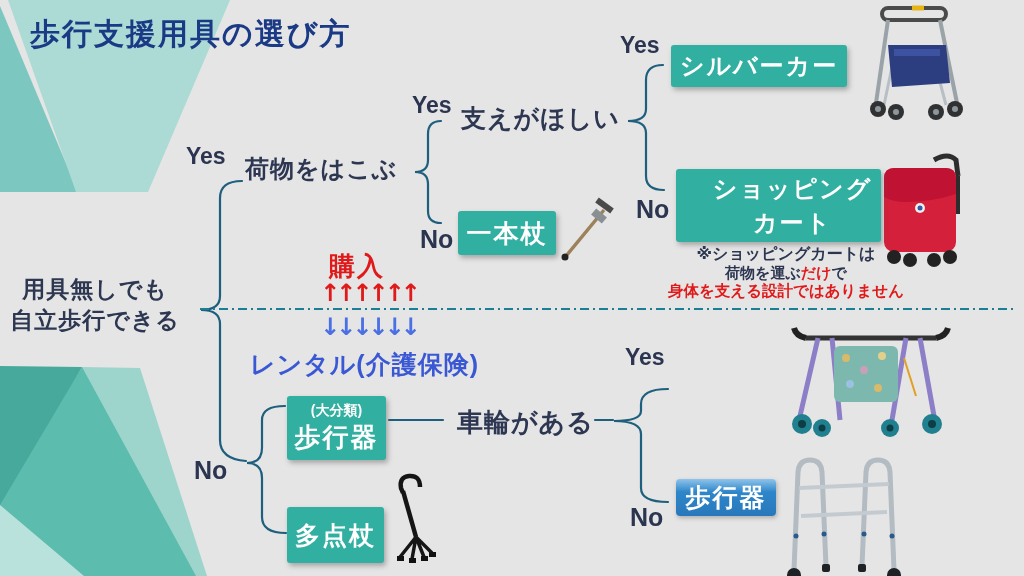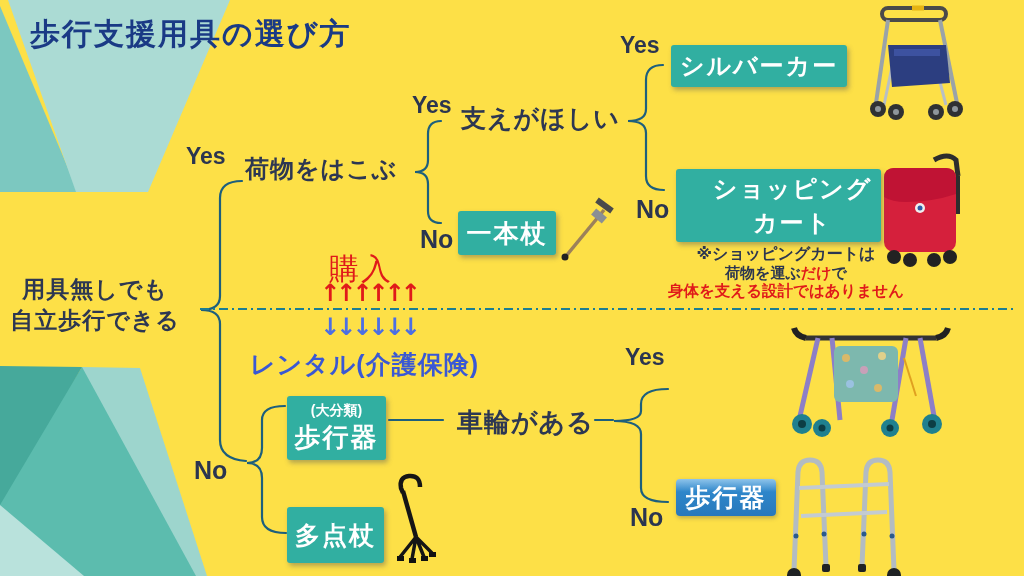--- a/index.html
+++ b/index.html
@@ -1,17 +1,17 @@
 <!DOCTYPE html>
 <html><head>
 <meta charset="utf-8">
 <style>
   html,body { margin:0; padding:0; background:#ffffff; }
   .stage {
-    position:relative; width:1024px; height:576px; overflow:hidden; background:#fde047;
+    position:relative; width:1024px; height:576px; overflow:hidden; background:#e5e5e5;
     font-family:"Liberation Sans","DejaVu Sans",sans-serif;
   }
   .abs { position:absolute; }
   .title {
     font-size:30px; font-weight:bold; color:#1a3a85; letter-spacing:2px; white-space:nowrap;
   }
   .q  { font-size:24px; font-weight:600; color:#2d3752; letter-spacing:1px; white-space:nowrap; }
   .yn { font-size:23px; font-weight:600; color:#2b3550; white-space:nowrap; }
   .root-label { width:180px; text-align:center; font-size:23px; font-weight:600;
     color:#2d3752; line-height:1.35; letter-spacing:1px; }
@@ -25,21 +25,21 @@
     background:linear-gradient(180deg,#8ec4ea 0%,#2e86ca 35%,#2878bb 100%);
     color:#ffffff; border-radius:4px; box-shadow:1px 2px 4px rgba(90,90,90,.4);
     display:flex; align-items:center; justify-content:center;
     font-size:25px; font-weight:600; letter-spacing:2px;
   }
   .red  { color:#e01a1a;margin-top:44px; }
   .arrows { font-family:"DejaVu Sans",sans-serif; font-size:24px; font-weight:bold;
     letter-spacing:-4px; white-space:nowrap; line-height:1; }
   .arrows-up   { color:#e01a1a; }
   .arrows-down { color:#4c6fe4; }
-  .purchase { font-size:30px; font-weight:normal; color:#e01a1a; letter-spacing:2px; }
+  .purchase { font-size:26px; font-weight:bold; color:#e01a1a; letter-spacing:2px; }
   .rental   { font-size:25px; font-weight:bold; color:#3a58d4; letter-spacing:1px; white-space:nowrap; }
   .note { width:262px; text-align:center; font-weight:bold; color:#2c3650; line-height:1.18; }
   .note .l1 { font-size:16px; }
   .note .l2 { font-size:15px; }
   .note .l3 { font-size:15.5px; color:#e01a1a; white-space:nowrap; }
   svg { display:block; }
   .overlay { position:absolute; left:0; top:0; pointer-events:none; }
 </style>
 </head>
 <body>

